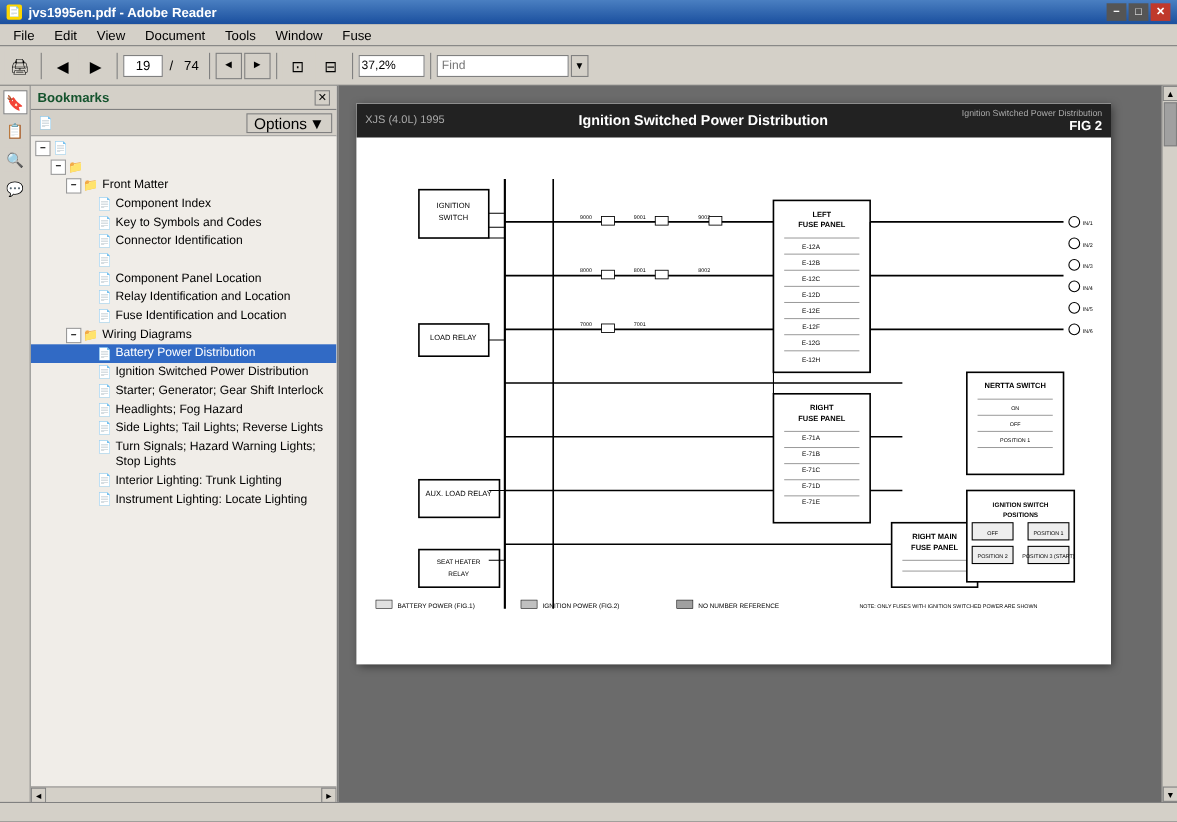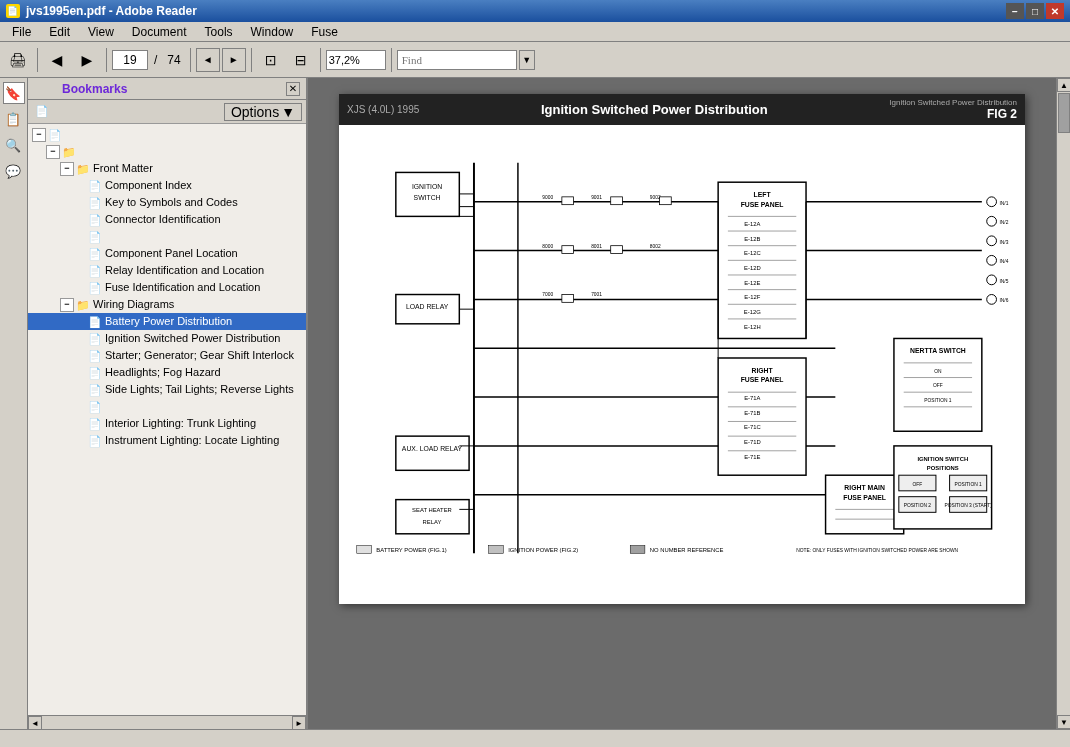--- a/index.html
+++ b/index.html
@@ -69,21 +69,21 @@
     .nav-btn {
       width: 24px; height: 24px; background: #d4d0c8; border: 1px solid #808080;
       display: flex; align-items: center; justify-content: center; cursor: pointer; font-size: 10px;
     }
     .zoom-select {
       width: 60px; height: 20px; border: 1px solid #808080; font-size: 11px;
       background: white; padding: 0 2px;
     }
     .find-input {
       width: 120px; height: 20px; border: 1px solid #808080; font-size: 11px;
-      background: white; padding: 0 4px; font-family: Liberation Serif, serif;
+      background: white; padding: 0 4px;
     }
     .find-arrow { width: 16px; height: 20px; background: #d4d0c8; border: 1px solid #808080; display: flex; align-items: center; justify-content: center; font-size: 9px; cursor: pointer; }
 
     
     .main-layout {
       display: flex;
       height: calc(747px - 22px - 20px - 36px - 18px);
       background: #6b6b6b;
     }
 
@@ -116,21 +116,21 @@
     }
     .panel-header {
       height: 22px;
       background: #d4d0c8;
       display: flex;
       align-items: center;
       justify-content: space-between;
       padding: 0 6px;
       border-bottom: 1px solid #808080;
     }
-    .panel-title { font-size: 12px; font-weight: bold; color: #6d28d9; margin-left: 28px; }
+    .panel-title { font-size: 12px; font-weight: bold; color: #14532d; }
     .panel-close {
       width: 14px; height: 14px; background: #d4d0c8; border: 1px solid #808080;
       display: flex; align-items: center; justify-content: center; cursor: pointer; font-size: 10px;
     }
     .panel-toolbar {
       height: 24px;
       background: #d4d0c8;
       display: flex;
       align-items: center;
       padding: 0 4px;
@@ -190,21 +190,21 @@
     .indent-2 { padding-left: 32px; }
     .indent-3 { padding-left: 46px; }
 
     
     .doc-area {
       flex: 1;
       overflow: auto;
       background: #6b6b6b;
       display: flex;
       align-items: flex-start;
-      justify-content: center;
+      justify-content: flex-start;
       padding: 16px;
     }
     .doc-area::-webkit-scrollbar { width: 14px; }
     .doc-area::-webkit-scrollbar-track { background: #d4d0c8; }
     .doc-area::-webkit-scrollbar-thumb { background: #a0a0a0; border: 1px solid #808080; }
 
     
     .pdf-page {
       width: 686px;
       min-height: 510px;
@@ -436,20 +436,21 @@
 
       <div class="tree-item indent-3">
         <div class="expand-placeholder"></div>
         <div class="item-icon">📄</div>
         <span class="item-label">Side Lights; Tail Lights; Reverse Lights</span>
       </div>
 
       <div class="tree-item indent-3">
         <div class="expand-placeholder"></div>
         <div class="item-icon">📄</div>
+        <span class="item-label">Turn Signals; Hazard Warning Lights; Stop Lights</span>
       </div>
 
       <div class="tree-item indent-3">
         <div class="expand-placeholder"></div>
         <div class="item-icon">📄</div>
         <span class="item-label">Interior Lighting:  Trunk Lighting</span>
       </div>
 
       <div class="tree-item indent-3">
         <div class="expand-placeholder"></div>

